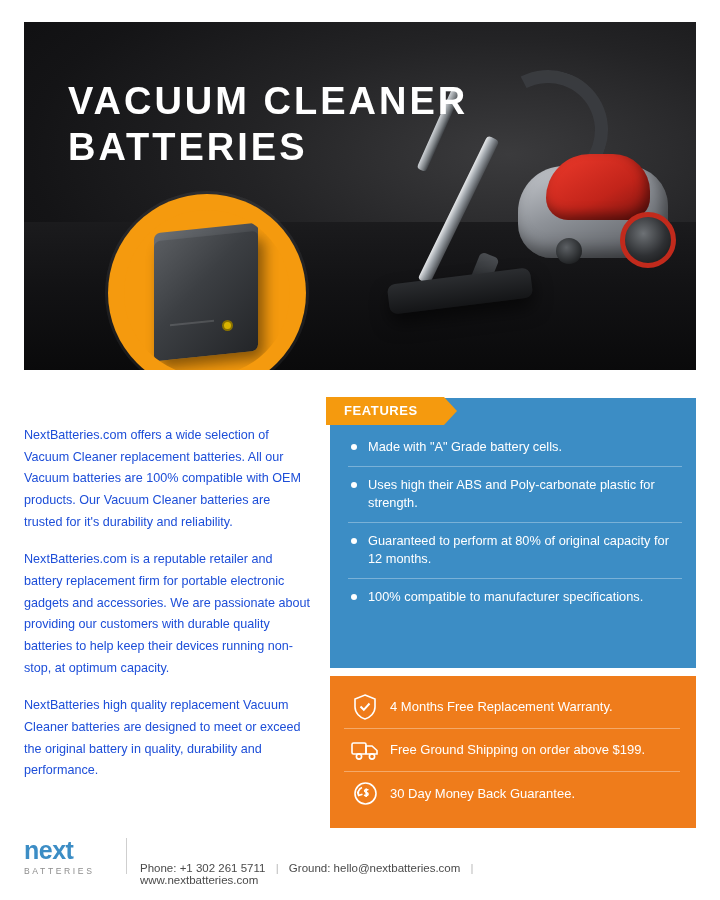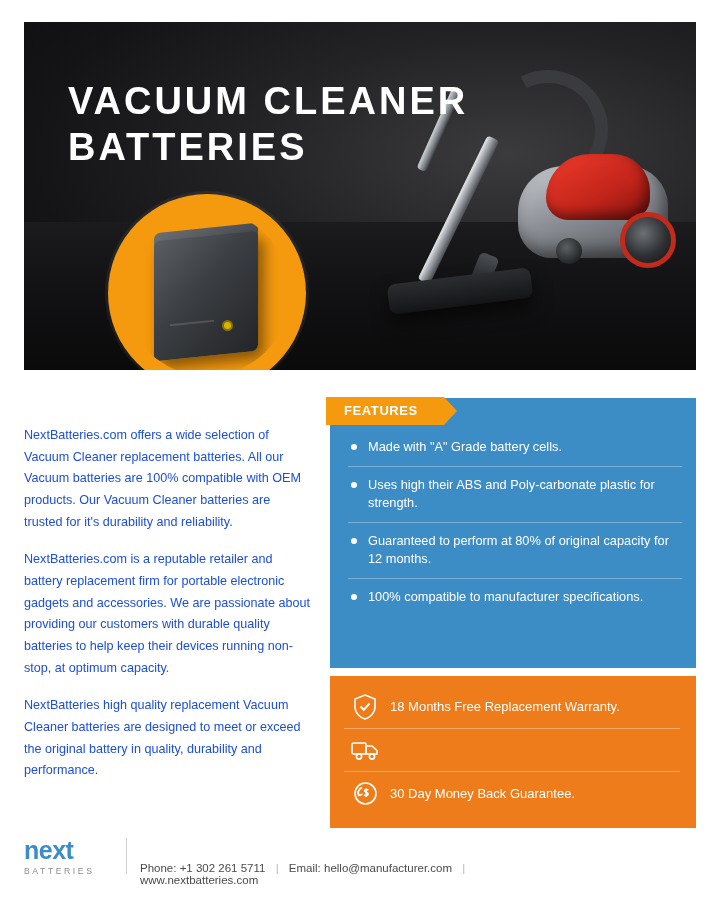--- a/index.html
+++ b/index.html
@@ -321,32 +321,33 @@
 
   <div class="offers">
 
     <div class="offer-row">
       <div class="offer-icon">
         <svg width="26" height="28" viewBox="0 0 26 28" fill="none" stroke="#ffffff" stroke-width="1.6">
           <path d="M13 2 L23 6 V14 C23 20 18 24.5 13 26 C8 24.5 3 20 3 14 V6 Z"></path>
           <path d="M8.5 13.5 L11.8 16.8 L17.5 10.5" stroke-width="2"></path>
         </svg>
       </div>
-      <div class="offer-text">18 Months Free Replacement Warranty.</div>
+      <div class="offer-text">4 Months Free Replacement Warranty.</div>
     </div>
 
     <div class="offer-row">
       <div class="offer-icon">
         <svg width="30" height="24" viewBox="0 0 30 24" fill="none" stroke="#ffffff" stroke-width="1.6">
           <rect x="2" y="5" width="14" height="11" rx="1.5"></rect>
           <path d="M16 8 H22 L27 12.5 V16 H16 Z"></path>
           <circle cx="9" cy="18.5" r="2.6"></circle>
           <circle cx="22" cy="18.5" r="2.6"></circle>
         </svg>
       </div>
+      <div class="offer-text">Free Ground Shipping on order above $199.</div>
     </div>
 
     <div class="offer-row">
       <div class="offer-icon">
         <svg width="27" height="27" viewBox="0 0 27 27" fill="none" stroke="#ffffff" stroke-width="1.6">
           <circle cx="13.5" cy="13.5" r="10.5"></circle>
           <path d="M10 7.5 C6.5 9 5.5 12.5 6.8 15.2"></path>
           <path d="M5.5 11.5 L6.6 15.6 L10.5 14.2" stroke-linejoin="round"></path>
           <path d="M16.3 10.2 C15.6 9.3 13.2 9.1 12.6 10.6 C12 12.2 16.4 12.2 16.1 14.2 C15.9 15.9 13.3 16.1 12.2 14.9"></path>
           <path d="M14.2 8.4 V16.9"></path>
@@ -358,18 +359,18 @@
   </div>
 
   <div class="logo">
     <div class="logo-next">next</div>
     <div class="logo-sub">BATTERIES</div>
   </div>
   <div class="footer-sep"></div>
   <div class="footer-contact">
     <span>Phone: +1 302 261 5711</span>
     <span class="sep">|</span>
-    <span>Email: hello@manufacturer.com</span>
+    <span>Ground: hello@nextbatteries.com</span>
     <span class="sep">|</span>
     <span>www.nextbatteries.com</span>
   </div>
 
 </div>
 
 </body></html>

